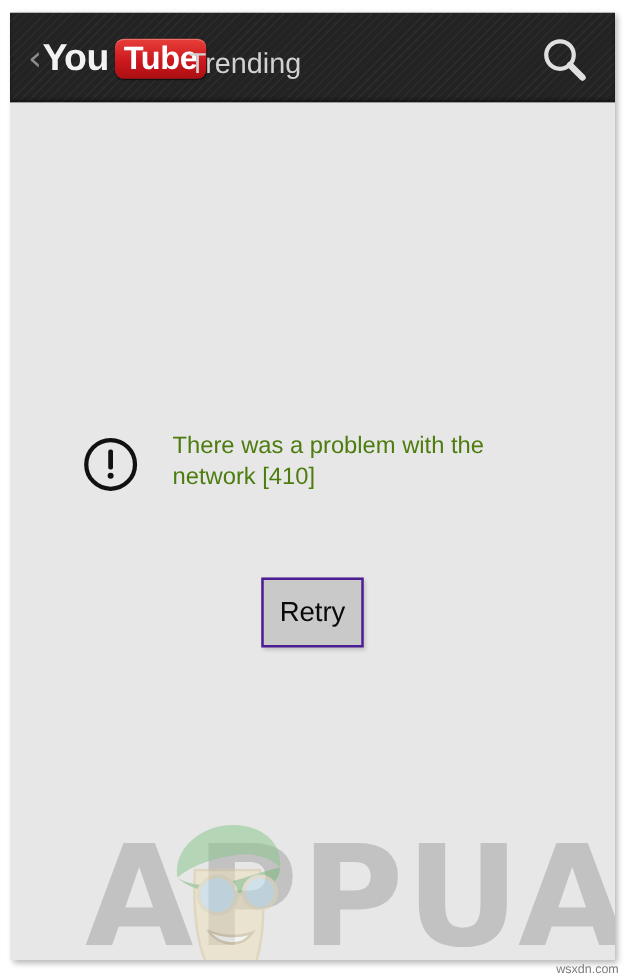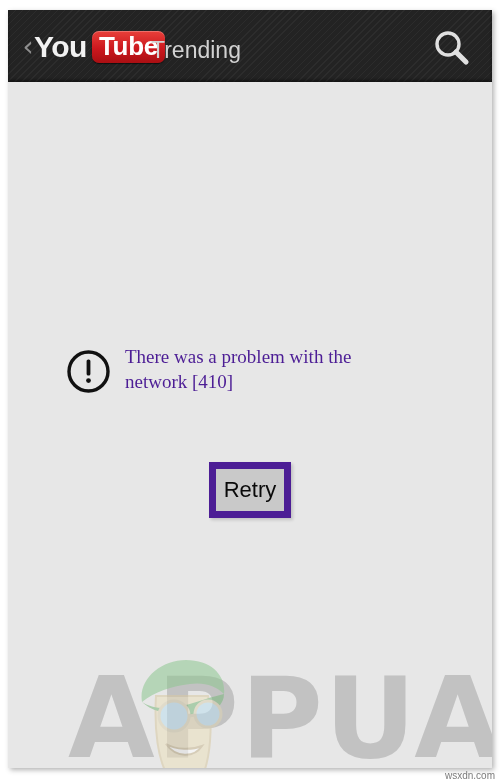--- a/index.html
+++ b/index.html
@@ -135,36 +135,36 @@
     align-items: flex-start;
   }
   #error-icon {
     width: 45px;
     height: 45px;
     flex: 0 0 45px;
     margin-top: 5px;
   }
   #error-icon svg { display: block; }
   #error-text {
-    margin-left: 14px;
-    color: #4c1d95;
+    margin-left: 27px;
+    color: #4d7c0f;
     font-size: 19px;
     line-height: 25px;
     width: 270px;
-    font-family: Liberation Serif, serif;
+    font-family: Liberation Sans, sans-serif;
   }
 
   #retry-button {
     position: absolute;
     left: 201px;
     top: 380px;
     width: 82px;
     height: 56px;
     background: #c9c9c9;
-    border: 7px solid #4c1d95;
+    border: 2px solid #4c1d95;
     color: #0a0a0a;
     font-size: 22px;
     font-family: "Liberation Sans", sans-serif;
     display: flex;
     align-items: center;
     justify-content: center;
     box-shadow: 2px 2px 3px rgba(0,0,0,0.16);
     box-sizing: border-box;
     cursor: pointer;
   }

